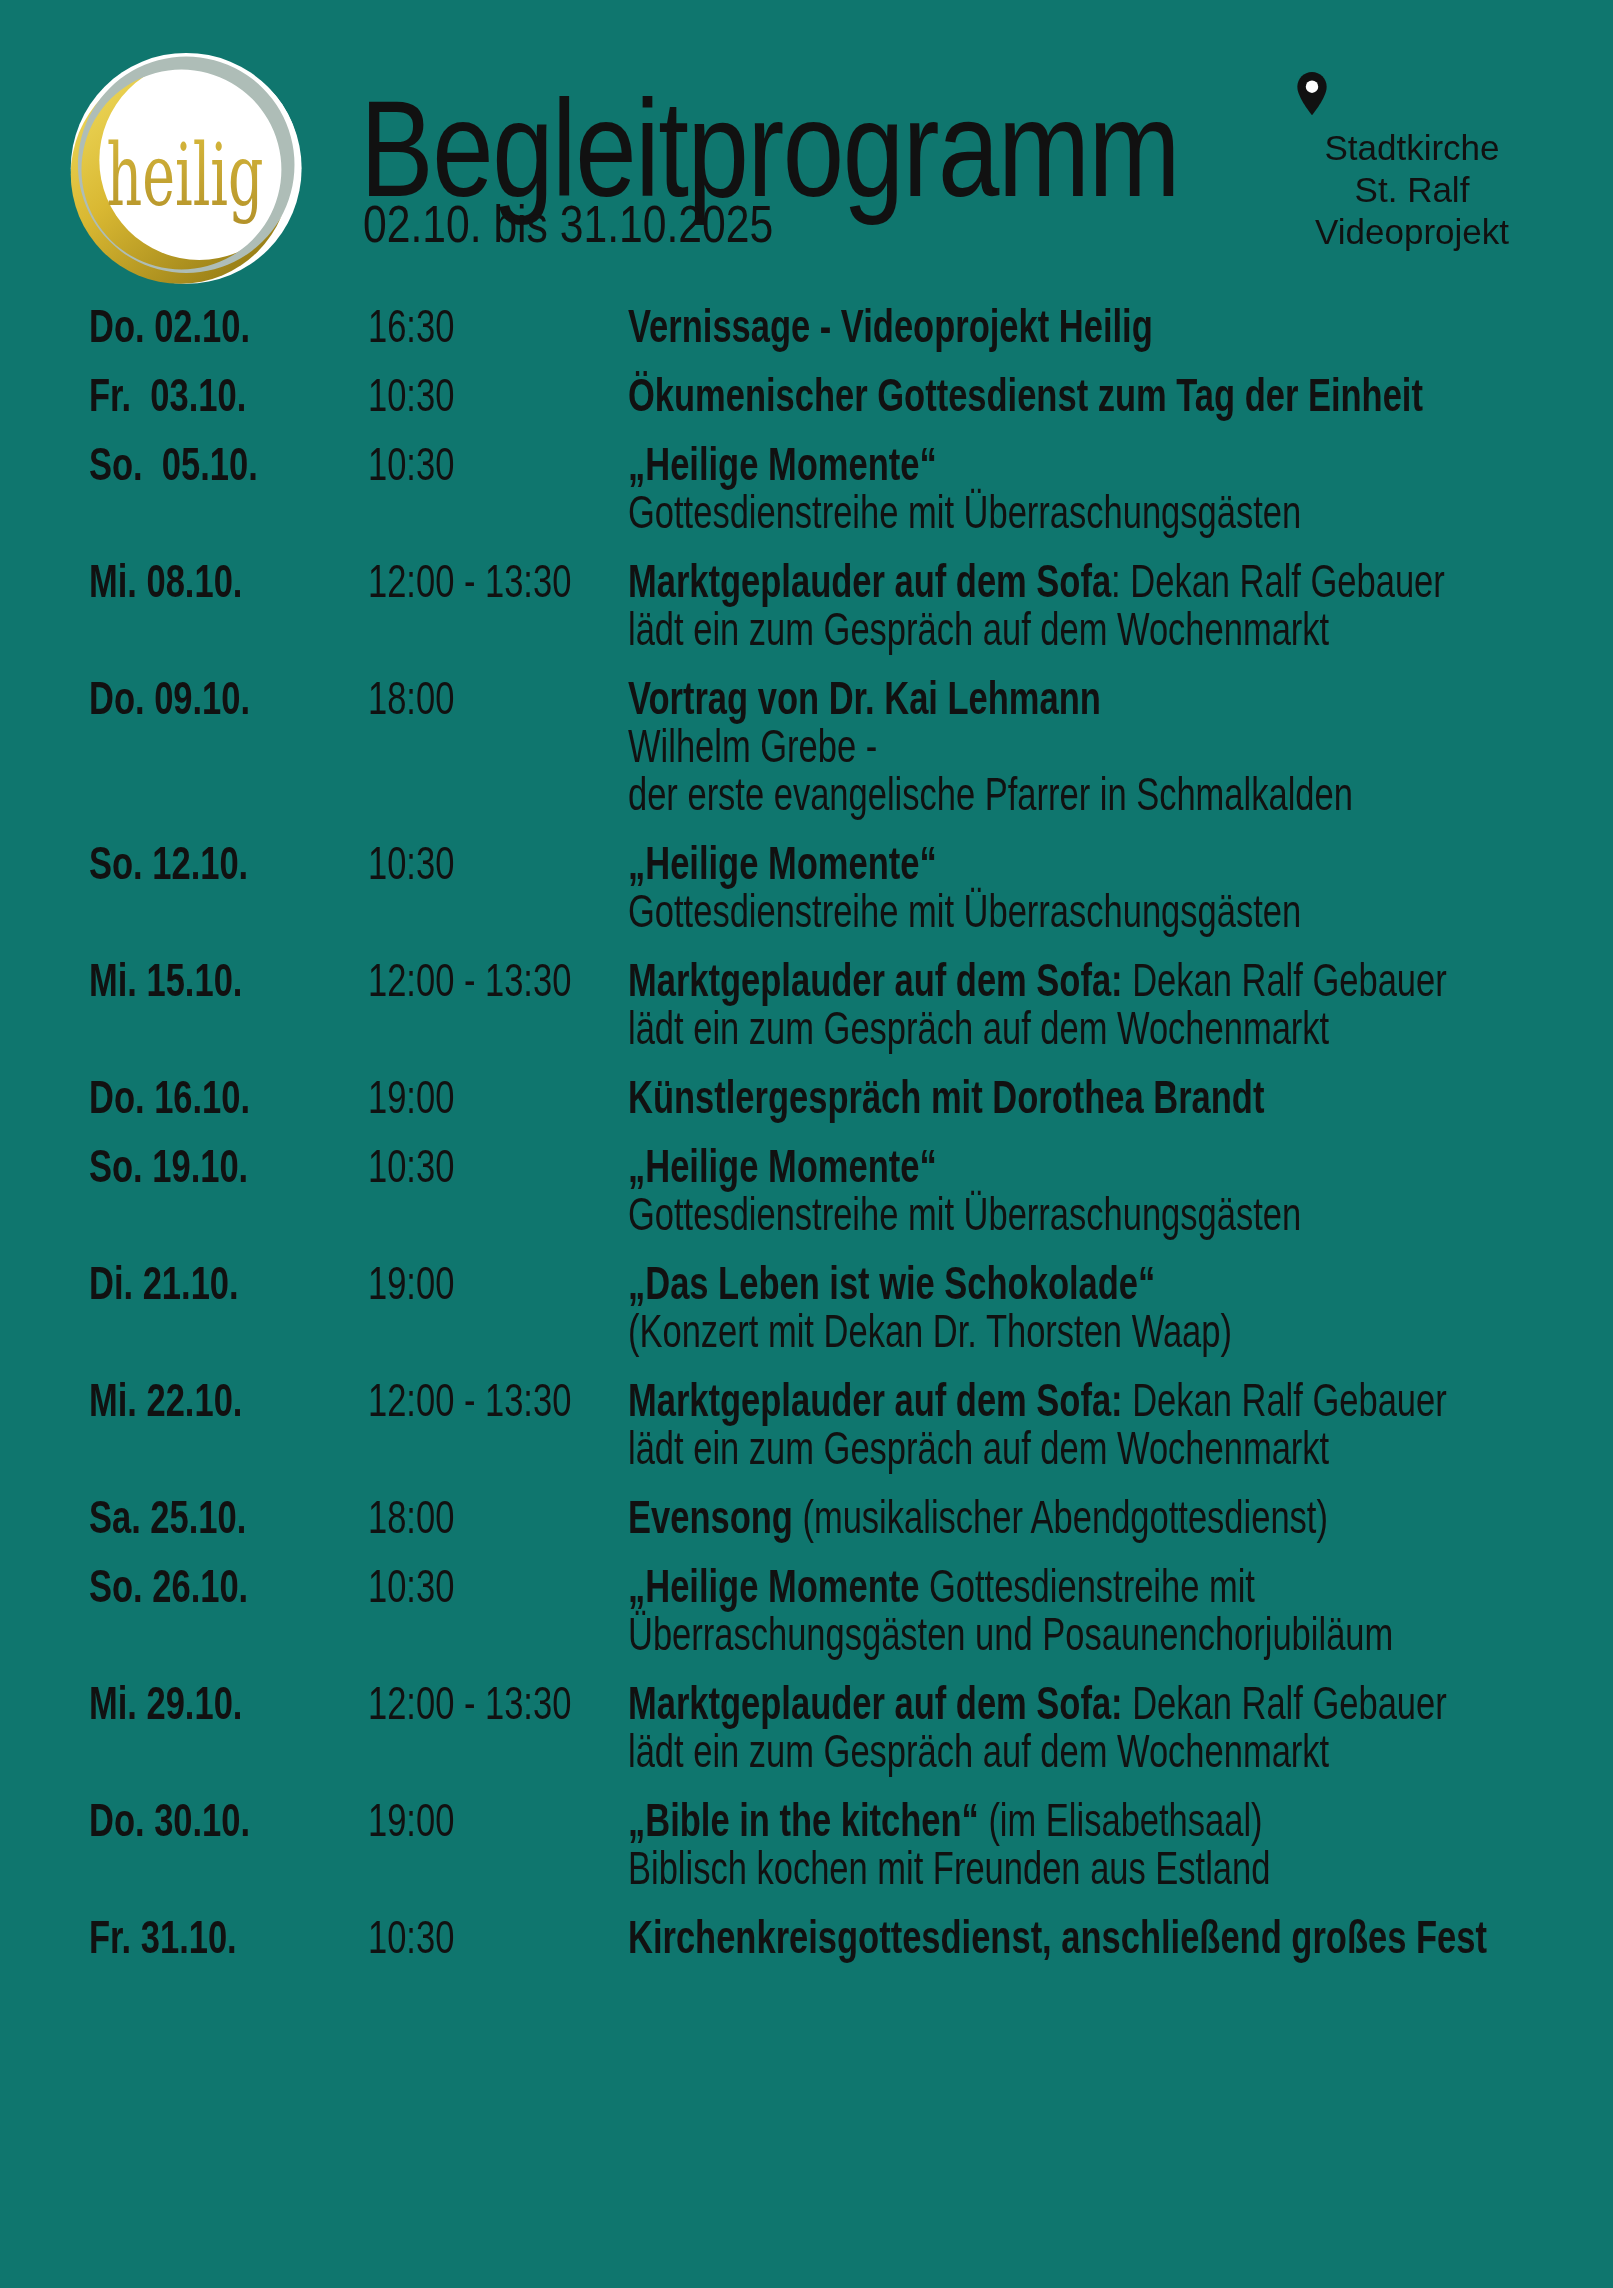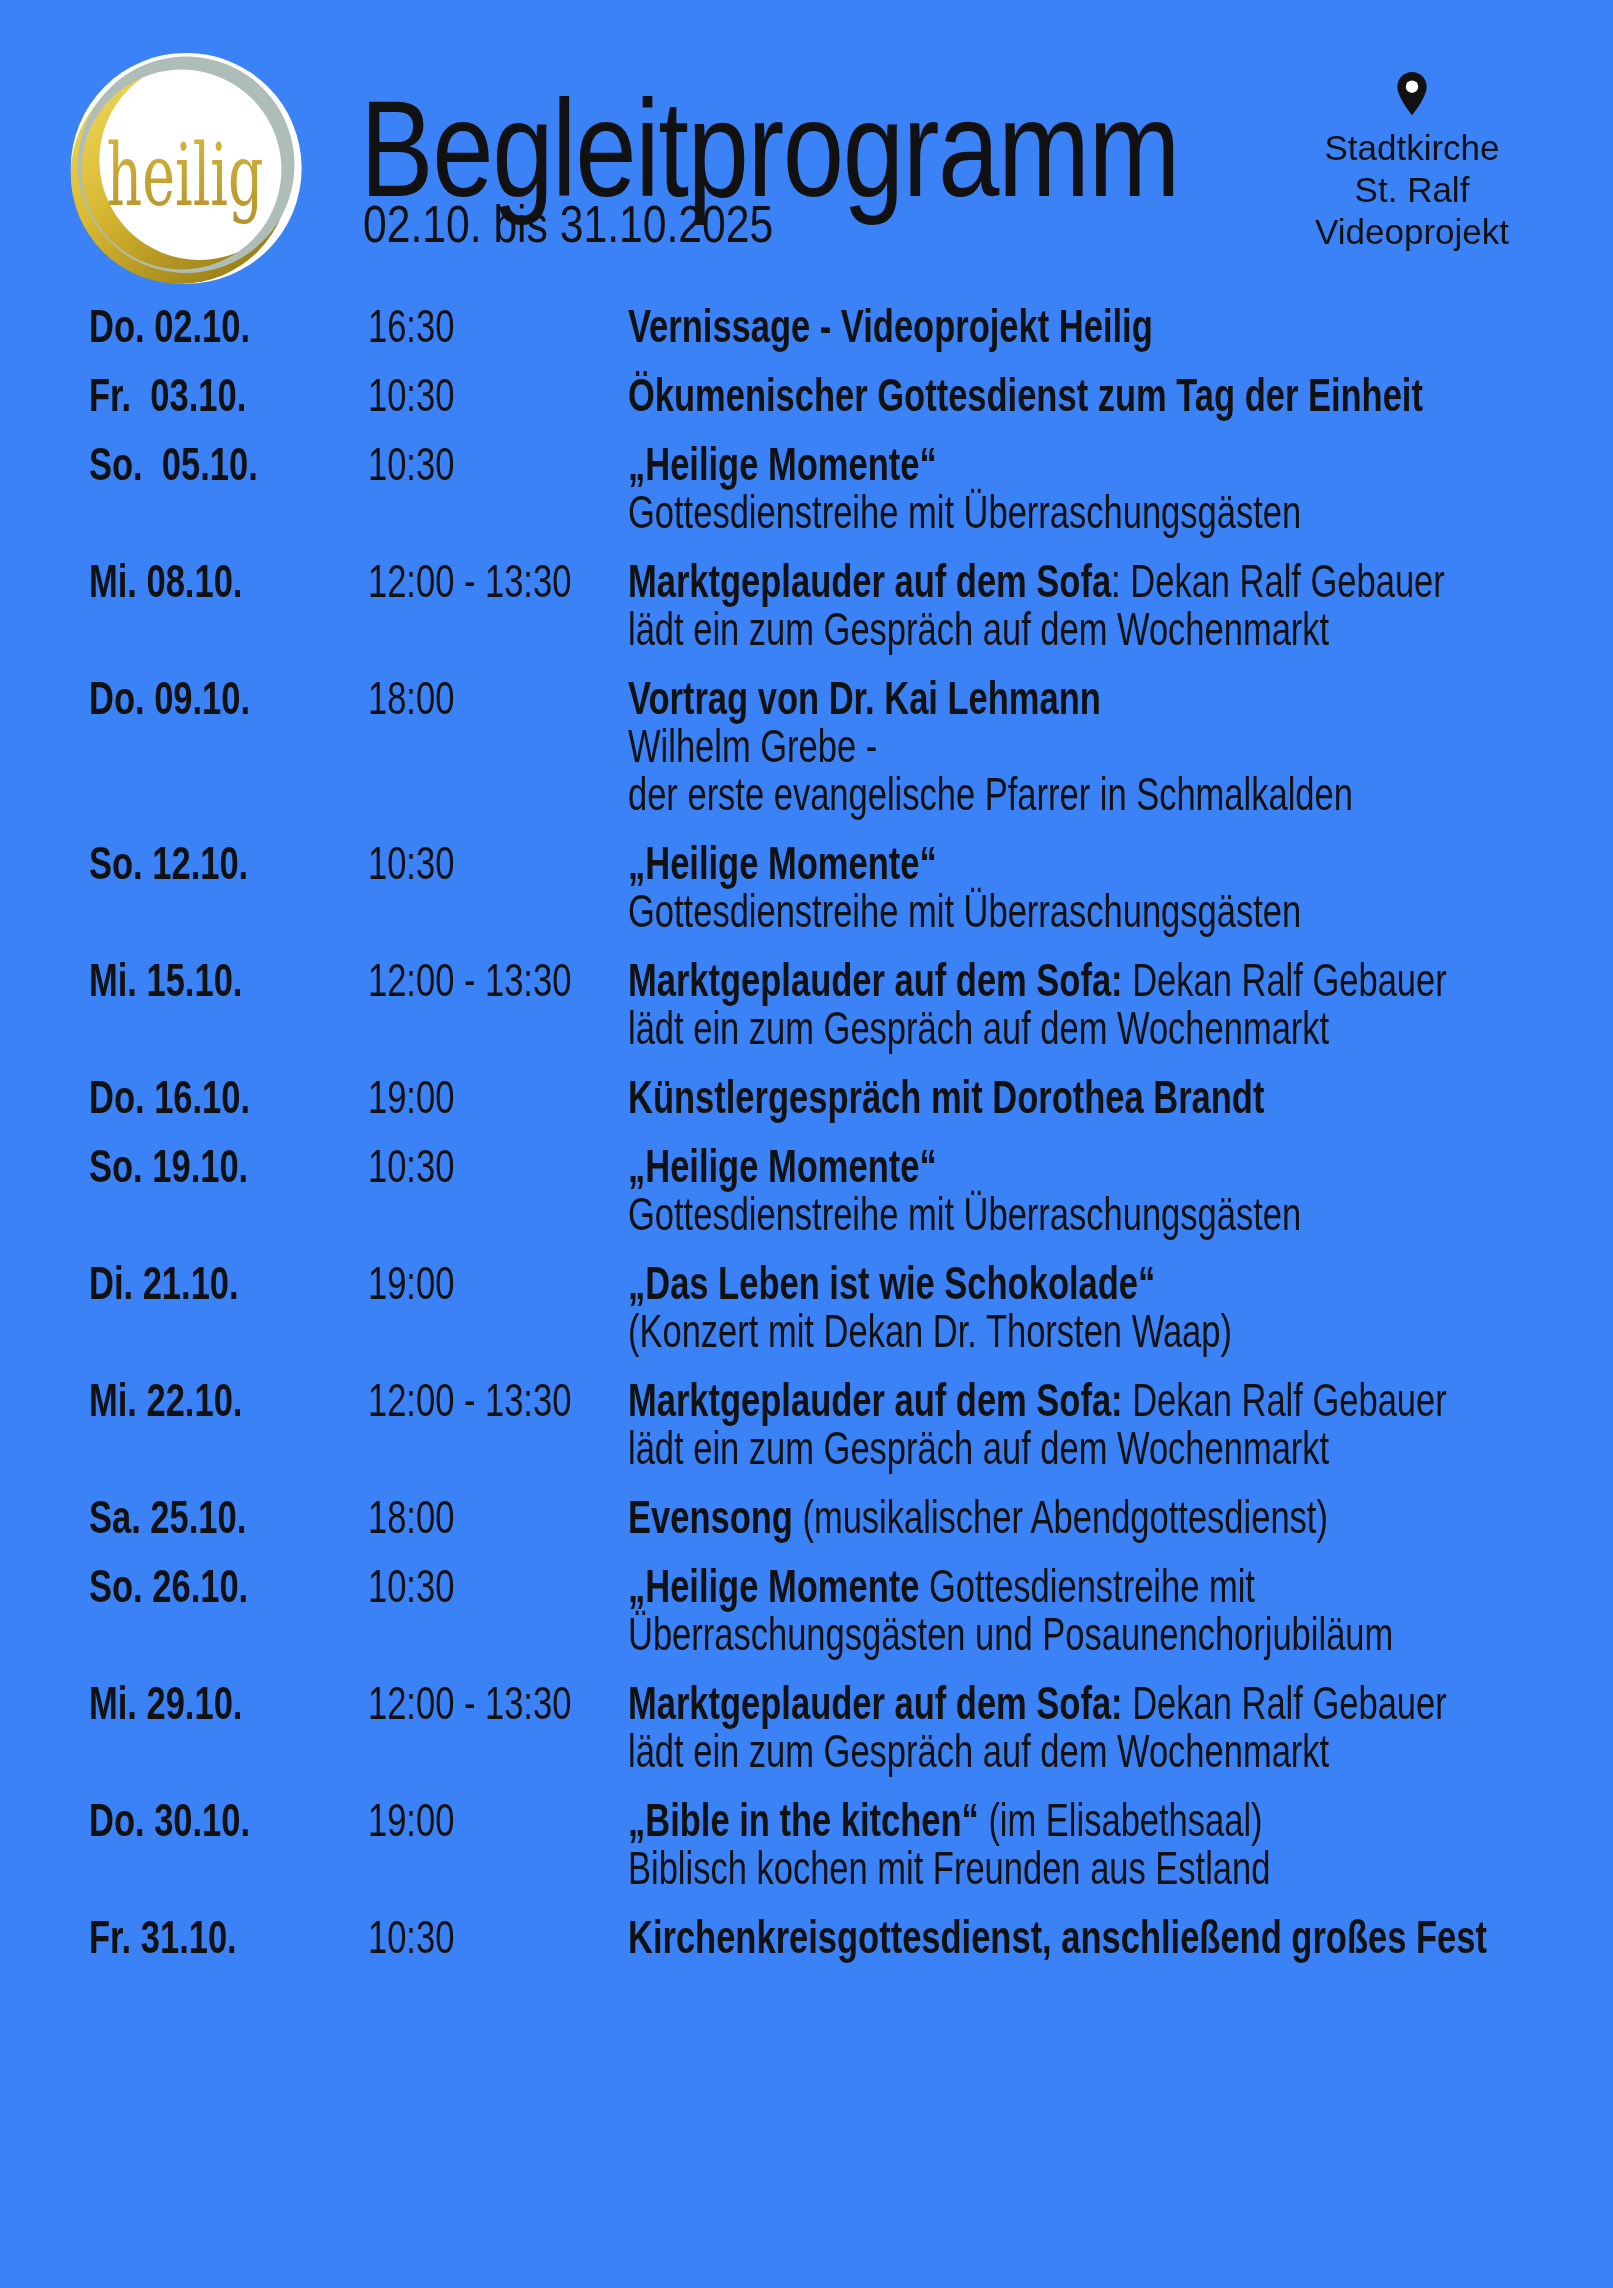--- a/index.html
+++ b/index.html
@@ -1,35 +1,35 @@
 <!DOCTYPE html>
 <html style="font-size:14.8px"><head>
 <meta charset="utf-8">
 <style>
   html,body { margin:0; padding:0; background:#ffffff; }
   .page {
-    position:relative; width:1613px; height:2289px; background:#3b82f6;
+    position:relative; width:1613px; height:2289px; background:#0f766e;
     font-family:"Liberation Sans", sans-serif; color:#111; overflow:hidden;
   }
   
   .logo { position:absolute; left:66px; top:46px; width:238px; height:247px; }
   .logo svg { width:100%; height:100%; }
   .title {
     position:absolute; left:360px; top:79px; margin:0;
     font-size:138px; line-height:1; font-weight:400; letter-spacing:-1.8px;
     transform:scaleX(0.80); transform-origin:0 0; white-space:pre;
   }
   .subtitle {
     position:absolute; left:363px; top:198px;
     font-size:52px; line-height:1; font-weight:400;
     transform:scaleX(0.82); transform-origin:0 0; white-space:pre;
   }
   .location {
     position:absolute; left:1290px; top:68px; width:244px;
-    display:flex; flex-direction:column; align-items:center;
+    display:flex; flex-direction:column; 
     font-size:35px; line-height:42px; text-align:center;
   }
   .location .pin { width:44px; height:52px; margin-bottom:7.4px; }
   .location .loc-line { white-space:pre; }
   
   .schedule {
     position:absolute; left:0; right:0; top:302px;
     padding:0 28px 0 89px;
     display:flex; flex-direction:column; gap:21px;
   }

